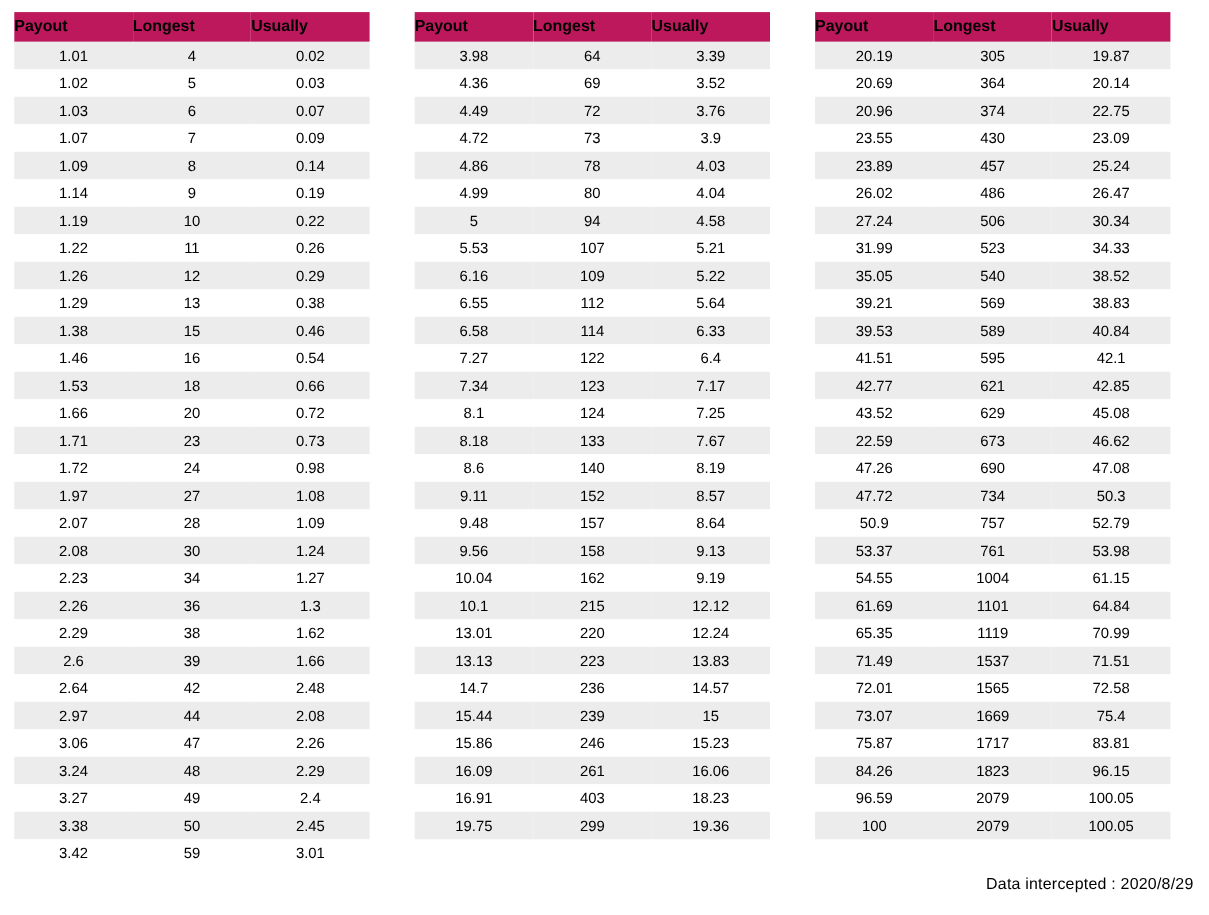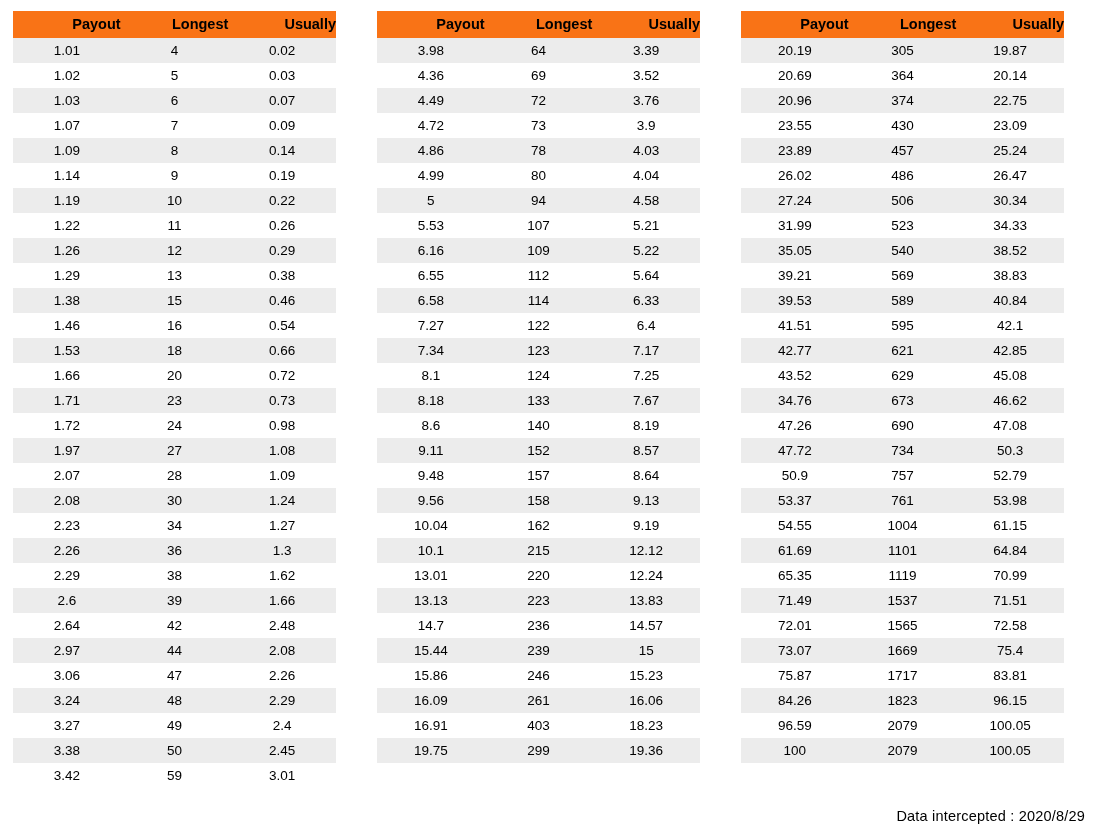--- a/index.html
+++ b/index.html
@@ -38,44 +38,44 @@
   }
   .table-block:nth-child(3) {
     margin-left: 41px;
   }
   table {
     border-collapse: collapse;
     width: 100%;
     table-layout: fixed;
   }
   th {
-    background: #f97316;
+    background: #be185d;
     font-size: 14.5px;
     font-weight: bold;
     padding: 5px 0 6px 0;
-    text-align: right;
+    text-align: left;
     color: #000;
   }
   td {
     font-size: 13.5px;
     padding: 3px 0 3px 0;
     text-align: center;
     color: #000;
     height: 19px;
   }
   tbody tr:nth-child(odd) td {
     background: #ececec;
   }
   tbody tr:nth-child(even) td {
     background: #ffffff;
   }
   .footer {
     position: absolute;
     right: 14px;
-    bottom: 8px;
+    bottom: 20px;
     font-size: 14.5px;
     color: #000;
     letter-spacing: 0.2px;
   }
 </style>
 </head>
 <body>
 
 <div class="page">
 
@@ -478,21 +478,21 @@
               <td>42.77</td>
               <td>621</td>
               <td>42.85</td>
             </tr>
             <tr>
               <td>43.52</td>
               <td>629</td>
               <td>45.08</td>
             </tr>
             <tr>
-              <td>34.76</td>
+              <td>22.59</td>
               <td>673</td>
               <td>46.62</td>
             </tr>
             <tr>
               <td>47.26</td>
               <td>690</td>
               <td>47.08</td>
             </tr>
             <tr>
               <td>47.72</td>

